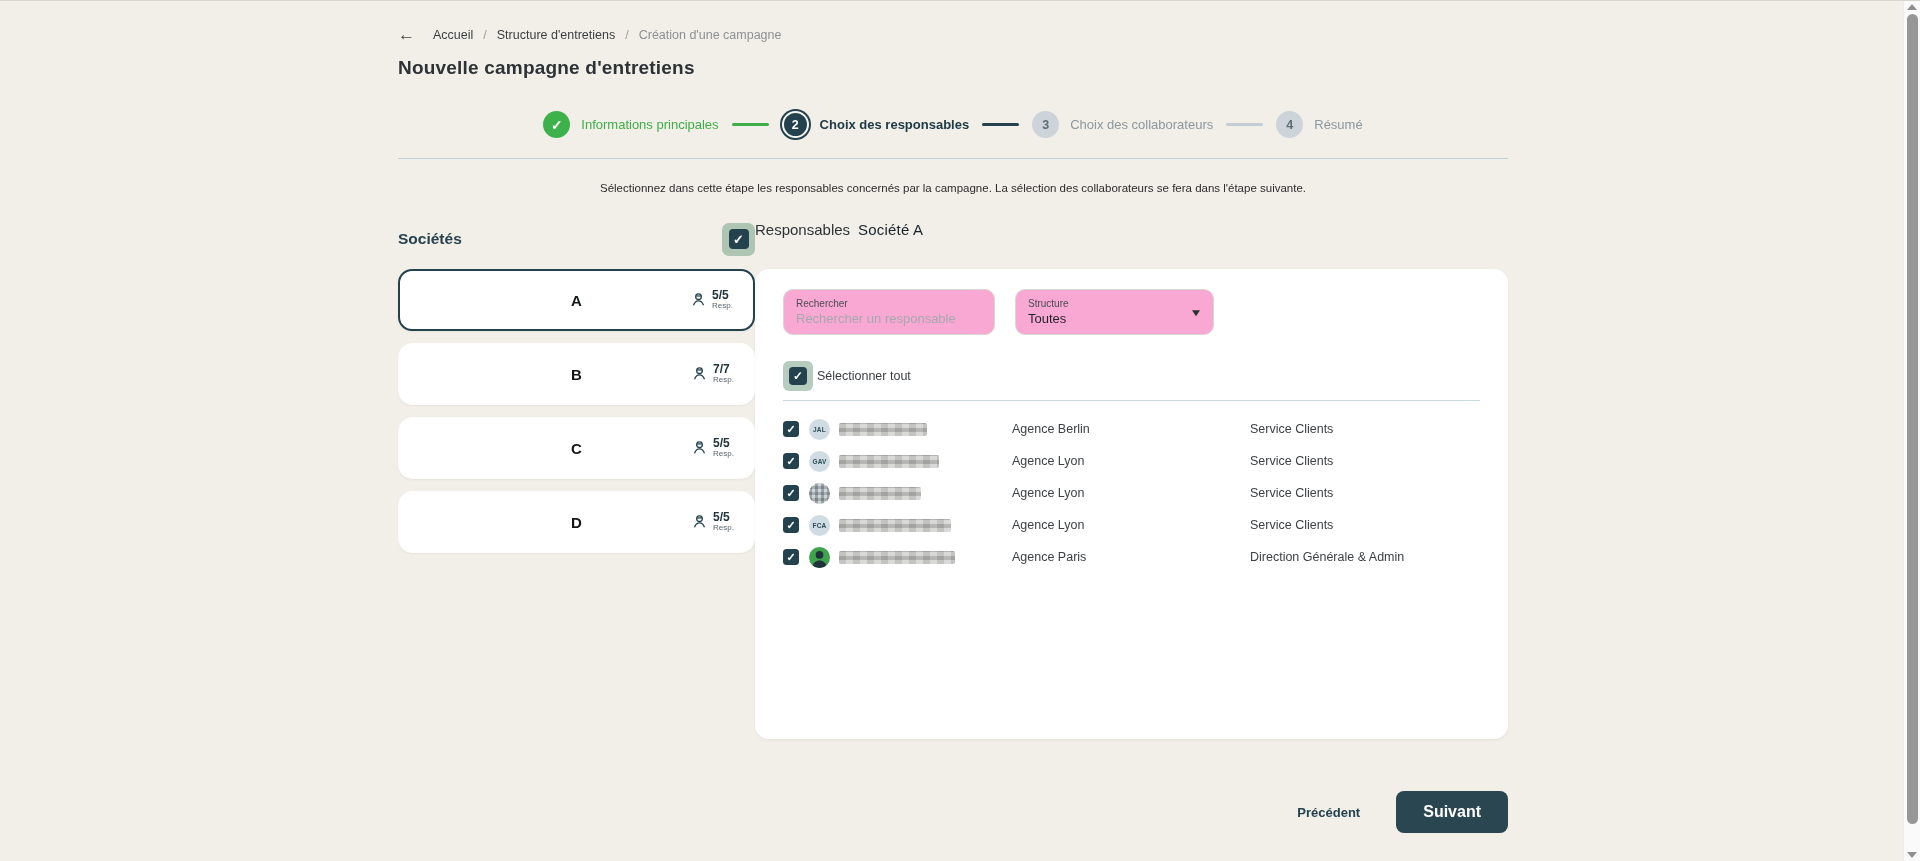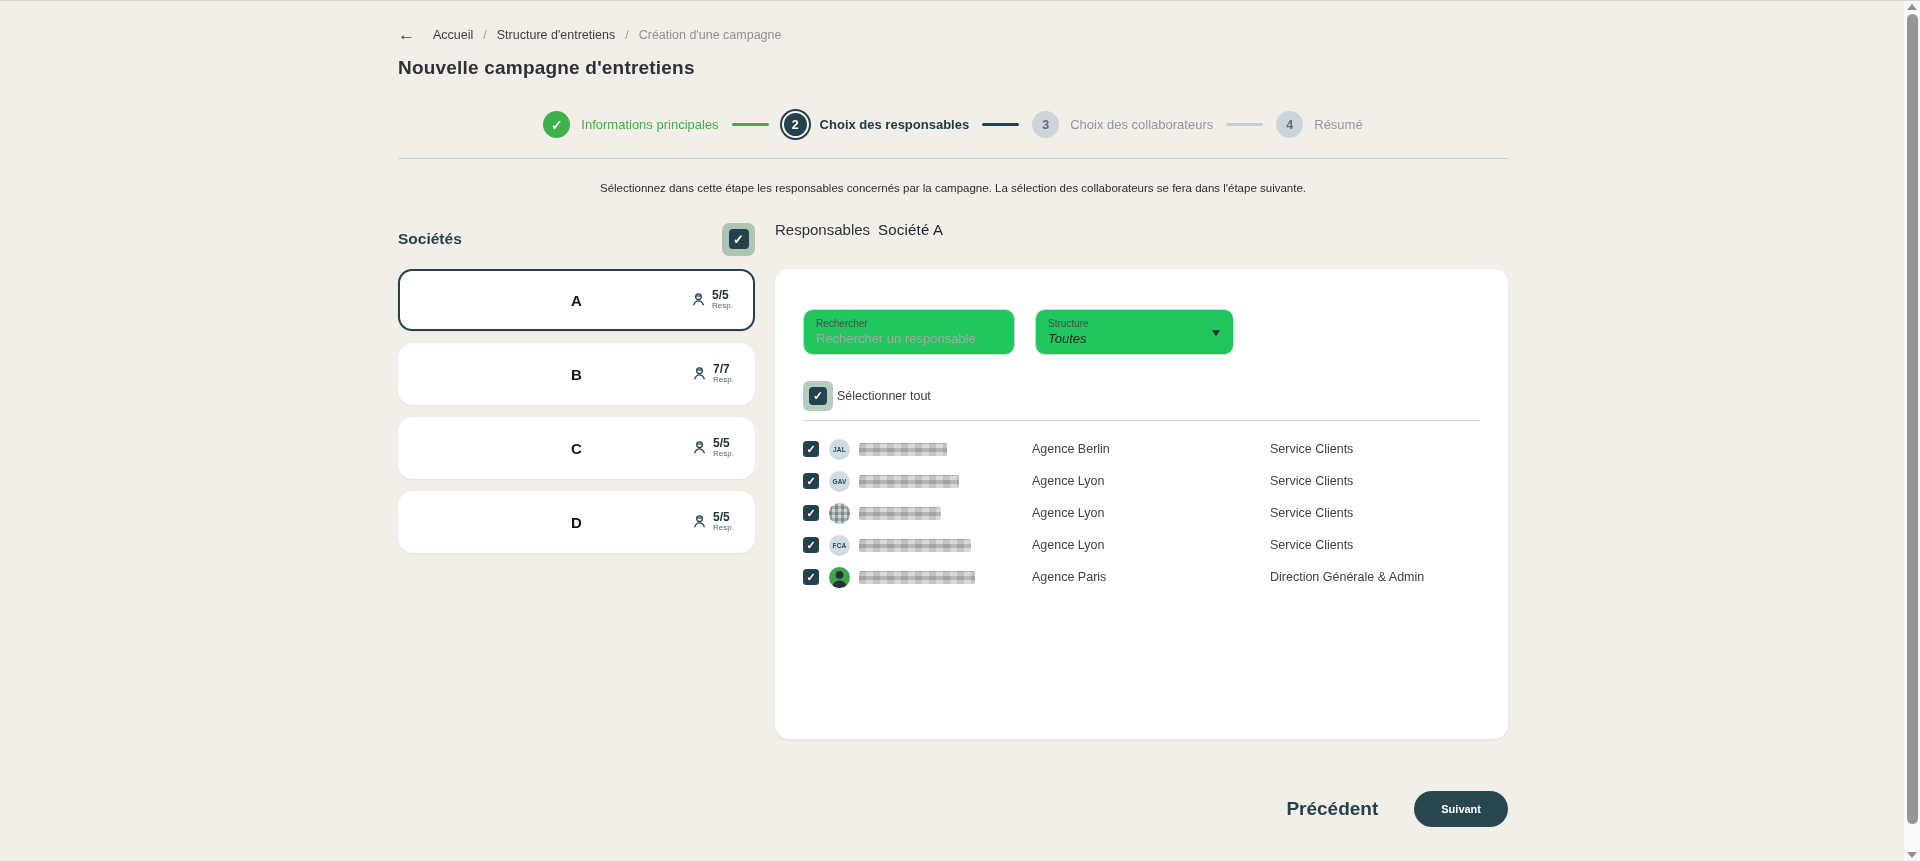--- a/index.html
+++ b/index.html
@@ -38,21 +38,21 @@
   .connector { width:37px; height:3px; border-radius:2px; }
   .connector.green { background:#3fae49; }
   .connector.navy { background:#24424d; }
   .connector.gray { background:#c3cdd3; }
 
   .rule { margin-top:20px; height:1px; background:#bed1d7; }
 
   .helper { margin-top:23px; text-align:center; font-size:11.5px; font-weight:500; color:#2c2c2c; }
 
   
-  .columns { display:flex; gap:20px; margin-top:27px; }
+  .columns { display:flex; margin-top:27px; }
   .left-col { width:357px; }
   .right-col { flex:1; }
 
   .col-header { height:36px; display:flex; align-items:center; }
   .left-header { justify-content:space-between; }
   .section-title { font-size:15.5px; font-weight:600; color:#27424c; }
 
   .cb-highlight { width:33px; height:33px; border-radius:7px; background:rgba(121,163,136,.55); display:grid; place-items:center; cursor:pointer; }
   .checkbox { background:#24424d; border-radius:4px; display:grid; place-items:center; color:#fff; cursor:pointer; }
   .checkbox.lg { width:20px; height:20px; font-size:13px; }
@@ -71,28 +71,28 @@
   .count-unit { font-size:8px; color:#5a666d; }
 
   .right-header { gap:8px; align-items:baseline; }
   .resp-prefix { font-size:15px; color:#2f3337; }
   .resp-company { font-size:15px; font-weight:normal; color:#17242b; letter-spacing:.2px; }
 
   .panel { margin-top:12px; background:#fff; border-radius:14px; height:470px; padding:20px 28px;
     box-shadow:0 1px 3px rgba(40,40,30,.06); }
 
   .filters { display:flex; gap:20px; }
-  .field { border:1px solid #d7d7d2; border-radius:10px; height:46px; background:#22c55e;
-    padding:6px 12px; display:flex; flex-direction:column; justify-content:center;margin-top:20px; }
+  .field { border:1px solid #d7d7d2; border-radius:10px; height:46px; background:#f9a8d4;
+    padding:6px 12px; display:flex; flex-direction:column; justify-content:center; }
   .field-label { font-size:10px; color:#4a4e52; margin-bottom:2px; }
   .search-field { width:212px; }
   .search-field input { border:none; outline:none; font-family:inherit; font-size:13px; color:#333; width:100%; background:transparent; }
   .search-field input::placeholder { color:#a4a9ac; }
   .select-field { width:199px; position:relative; cursor:pointer; }
-  .select-value { font-size:13px; font-weight:500; color:#1f2428;font-style:italic; }
+  .select-value { font-size:13px; font-weight:500; color:#1f2428; }
   .caret { position:absolute; right:13px; top:50%; transform:translateY(-30%);
     width:0; height:0; border-left:4.5px solid transparent; border-right:4.5px solid transparent; border-top:6px solid #2b2f33; }
 
   .select-all-row { margin-top:26px; display:flex; align-items:center; }
   .select-all-row .cb-highlight { width:30px; height:30px; border-radius:6px; }
   .select-all-row .checkbox { width:18px; height:18px; font-size:12px; }
   .select-all-label { font-size:12.5px; color:#3a3e41; margin-left:4px; cursor:pointer; }
   .list-rule { margin-top:9px; height:1px; background:#c9d8dd; }
 
   .rows { margin-top:12px; }
@@ -106,23 +106,23 @@
       repeating-linear-gradient(90deg,#9aa4a8 0 3px,#d0d6d8 3px 6px),
       repeating-linear-gradient(0deg,rgba(255,255,255,.45) 0 3px,rgba(60,70,75,.25) 3px 6px); background-blend-mode:multiply; }
   .avatar.photo { background:#3fa34d; }
   .name-blur { height:13px; border-radius:2px; margin-left:9px;
     background:
       repeating-linear-gradient(90deg,#c3c3c1 0 7px,#d9d9d7 7px 14px),
       repeating-linear-gradient(0deg,rgba(255,255,255,.5) 0 4px,rgba(90,90,90,.25) 4px 8px);
     background-blend-mode:multiply; filter:blur(.4px); }
 
   .footer { margin-top:52px; display:flex; justify-content:flex-end; align-items:center; gap:36px; }
-  .prev-btn { font-size:19px; font-weight:600; color:#24424d; cursor:pointer; background:none; border:none; font-family:inherit;margin-left:13px; }
-  .next-btn { background:#2a4651; color:#fff; font-size:11px; font-weight:600; font-family:inherit;
-    border:none; border-radius:18px; padding:12px 27px; cursor:pointer; }
+  .prev-btn { font-size:13px; font-weight:600; color:#24424d; cursor:pointer; background:none; border:none; font-family:inherit;margin-left:13px; }
+  .next-btn { background:#2a4651; color:#fff; font-size:16px; font-weight:600; font-family:inherit;
+    border:none; border-radius:8px; padding:12px 27px; cursor:pointer; }
 
   
   .scrollbar { position:absolute; top:0; right:0; width:17px; height:861px; background:#fafafa; border-left:1px solid #ececec; }
   .scroll-thumb { position:absolute; left:3px; width:11px; top:13px; height:810px; background:#979797; border-radius:6px; cursor:pointer; }
   .scroll-up, .scroll-down { position:absolute; left:50%; transform:translateX(-50%);
     width:0; height:0; border-left:5px solid transparent; border-right:5px solid transparent; cursor:pointer; }
   .scroll-up { top:3px; border-bottom:6px solid #8f8f8f; }
   .scroll-down { bottom:4px; border-top:6px solid #8f8f8f; }
 </style>
 </head>

